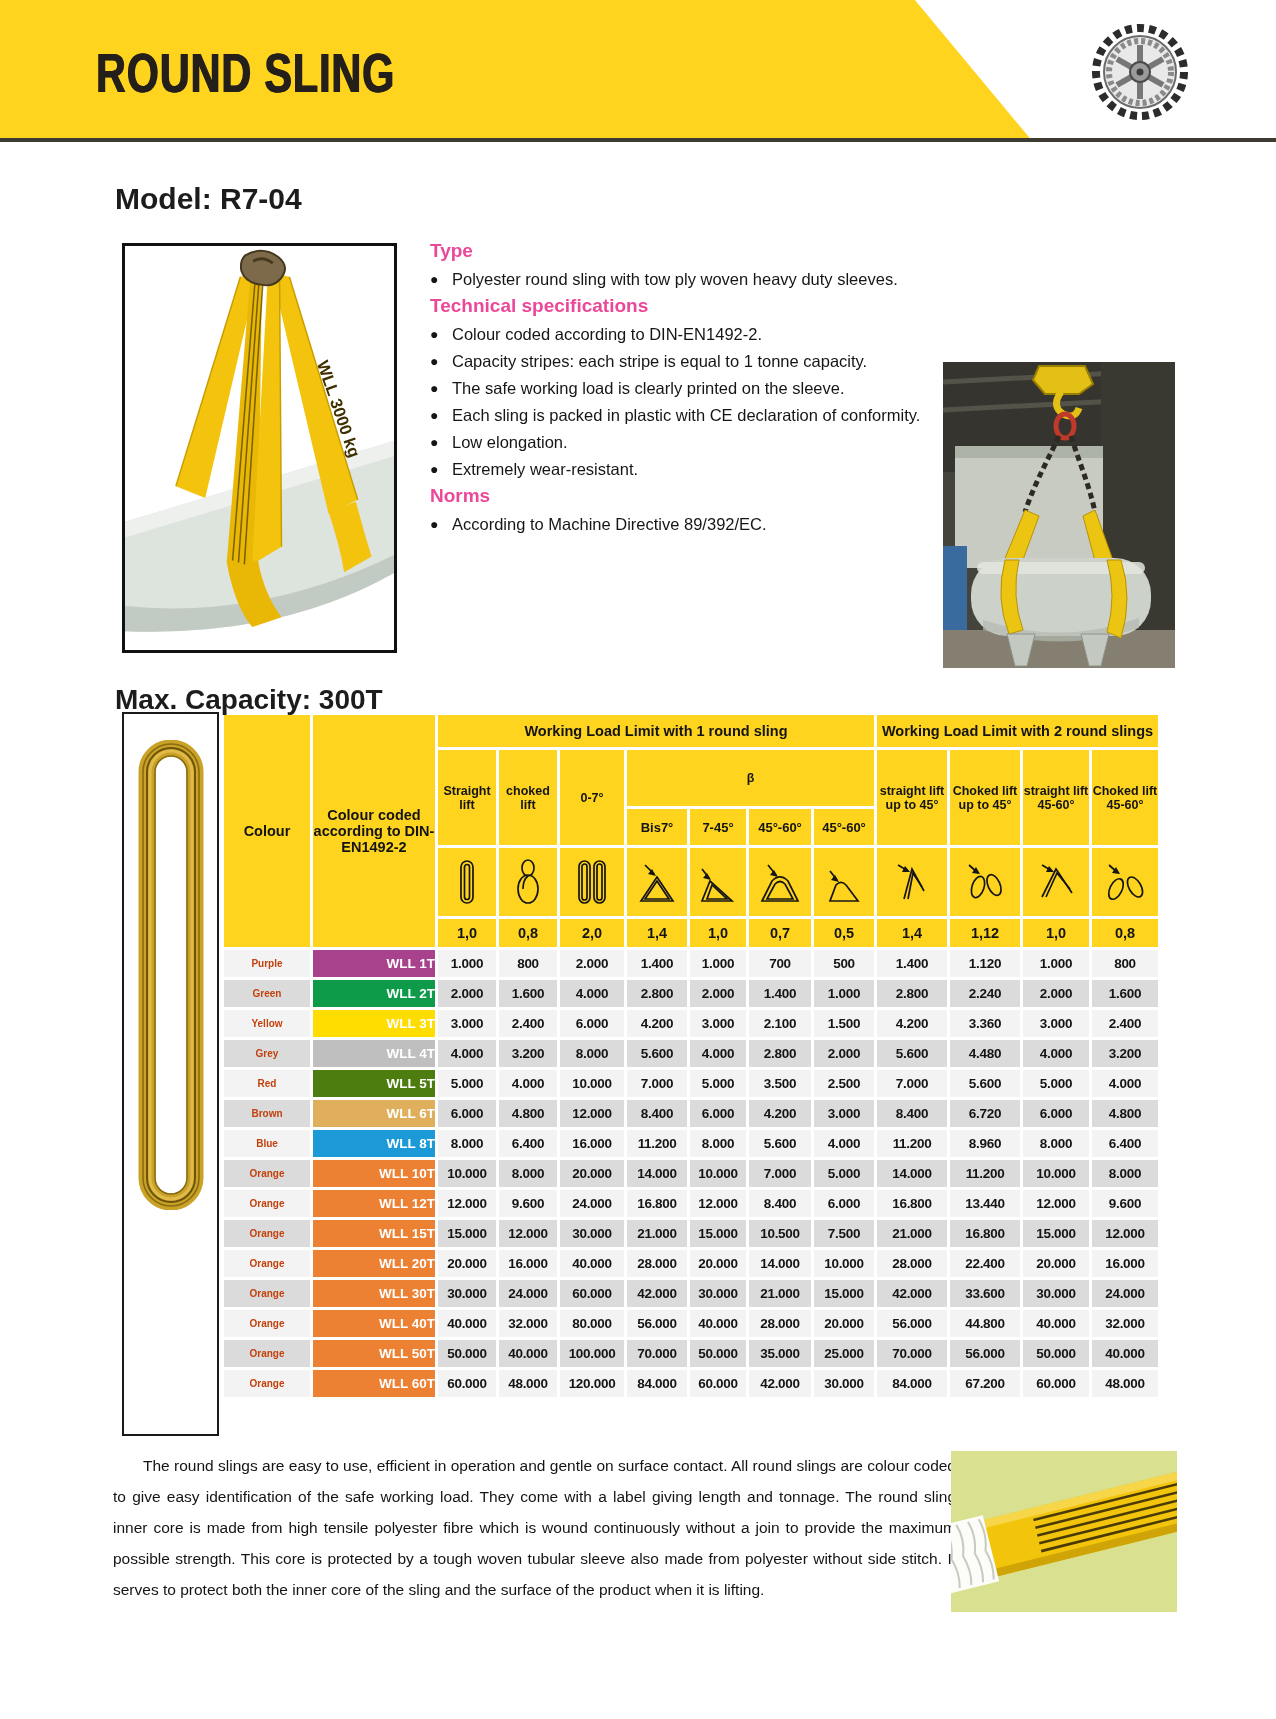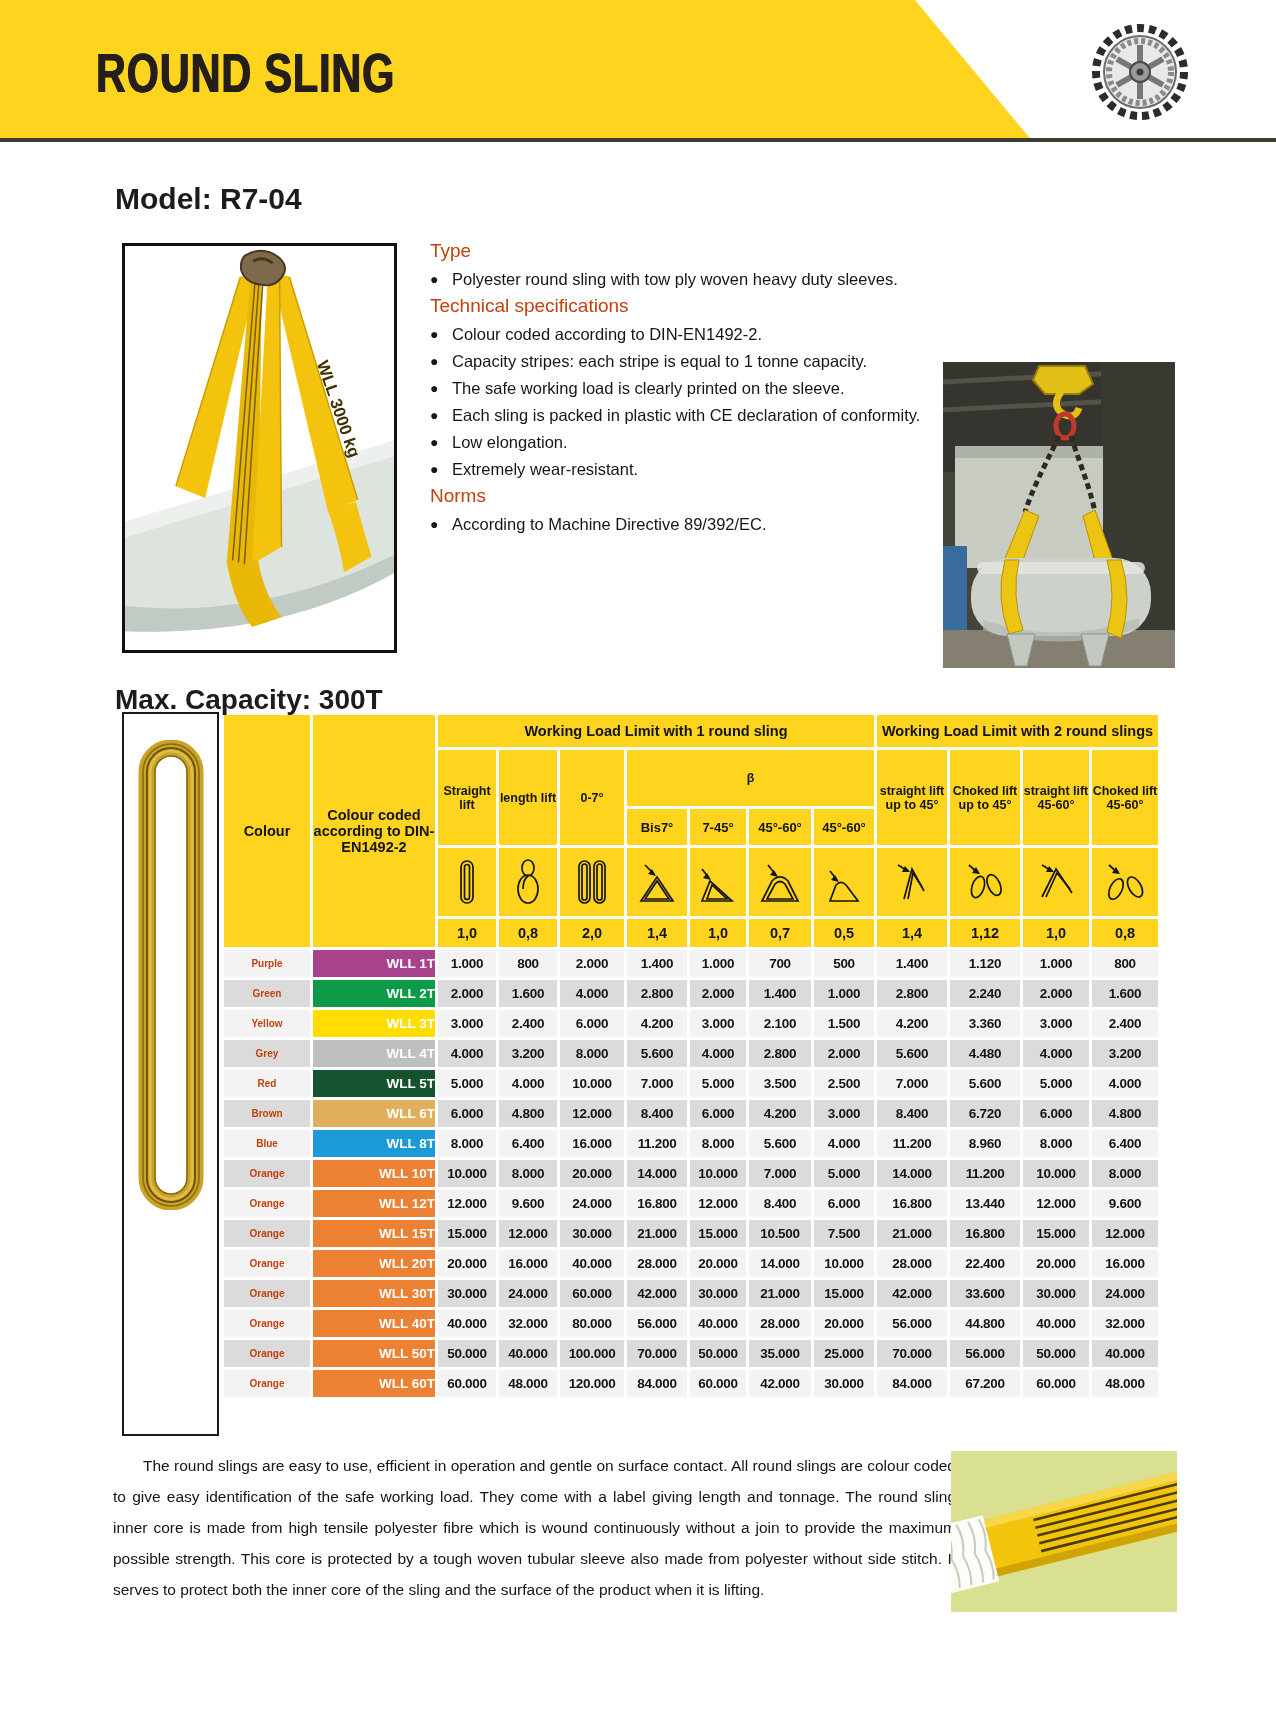--- a/index.html
+++ b/index.html
@@ -14,21 +14,21 @@
   .banner-title { position:absolute; left:96px; top:40px; font-size:47px; font-weight:bold; color:#241f1a;
                   letter-spacing:1px; transform:scale(0.88,1.18); transform-origin:left top;
                   text-shadow:0.7px 0 #241f1a, -0.7px 0 #241f1a; white-space:nowrap; }
   .logo { position:absolute; left:1090px; top:22px; }
 
   
   .h-model { position:absolute; left:115px; top:182px; font-size:30px; font-weight:bold; color:#1c1c1c; }
   .photo-left { position:absolute; left:122px; top:243px; width:275px; height:410px; border:3px solid #111; background:#fff; }
   .photo-right { position:absolute; left:943px; top:362px; width:232px; height:306px; }
   .specs { position:absolute; left:430px; top:237px; width:505px; }
-  .spec-h { font-size:19px; font-weight:normal; color:#c2410c; margin:3px 0 4px 0; }
+  .spec-h { font-size:19px; font-weight:bold; color:#ec4899; margin:3px 0 4px 0; }
   .bullet { display:flex; font-size:16.5px; color:#161616; line-height:26px; margin:1px 0; }
   .bullet .dot { width:22px; flex:0 0 22px; font-size:14px; line-height:26px; }
 
   .h-capacity { position:absolute; left:115px; top:684px; font-size:28px; font-weight:bold; color:#1c1c1c; }
 
   
   .sling-box { position:absolute; left:122px; top:712px; width:97px; height:724px; border:2px solid #1a1a1a; background:#fff; }
   .sling-box svg { display:block; margin:26px auto 0 auto; }
   .wll-table { position:absolute; left:221px; top:712px; border-collapse:separate; border-spacing:3px; table-layout:fixed; }
   .wll-table td { text-align:center; vertical-align:middle; color:#141414; overflow:hidden; }
@@ -211,21 +211,21 @@
     </colgroup>
     <tbody id="tb">
       <tr class="band">
         <td class="hy colour-h" rowspan="5">Colour</td>
         <td class="hy coded-h" rowspan="5">Colour coded according to DIN-EN1492-2</td>
         <td class="hy" colspan="7">Working Load Limit with 1 round sling</td>
         <td class="hy" colspan="4">Working Load Limit with 2 round slings</td>
       </tr>
       <tr class="labels">
         <td class="hy" rowspan="2">Straight lift</td>
-        <td class="hy" rowspan="2">length lift</td>
+        <td class="hy" rowspan="2">choked lift</td>
         <td class="hy" rowspan="2">0-7°</td>
         <td class="hy" colspan="4">β</td>
         <td class="hy" rowspan="2">straight lift up to 45°</td>
         <td class="hy" rowspan="2">Choked lift up to 45°</td>
         <td class="hy" rowspan="2">straight lift 45-60°</td>
         <td class="hy" rowspan="2">Choked lift 45-60°</td>
       </tr>
       <tr class="degrees">
         <td class="hy">Bis7°</td>
         <td class="hy">7-45°</td>
@@ -386,21 +386,21 @@
           <td class="val">4.000</td>
           <td class="val">2.800</td>
           <td class="val">2.000</td>
           <td class="val">5.600</td>
           <td class="val">4.480</td>
           <td class="val">4.000</td>
           <td class="val">3.200</td>
         </tr>
         <tr class="r-light">
           <td class="lbl">Red</td>
-          <td class="badge" style="background:#14532d">WLL 5T</td>
+          <td class="badge" style="background:#4d7c0f">WLL 5T</td>
           <td class="val">5.000</td>
           <td class="val">4.000</td>
           <td class="val">10.000</td>
           <td class="val">7.000</td>
           <td class="val">5.000</td>
           <td class="val">3.500</td>
           <td class="val">2.500</td>
           <td class="val">7.000</td>
           <td class="val">5.600</td>
           <td class="val">5.000</td>

